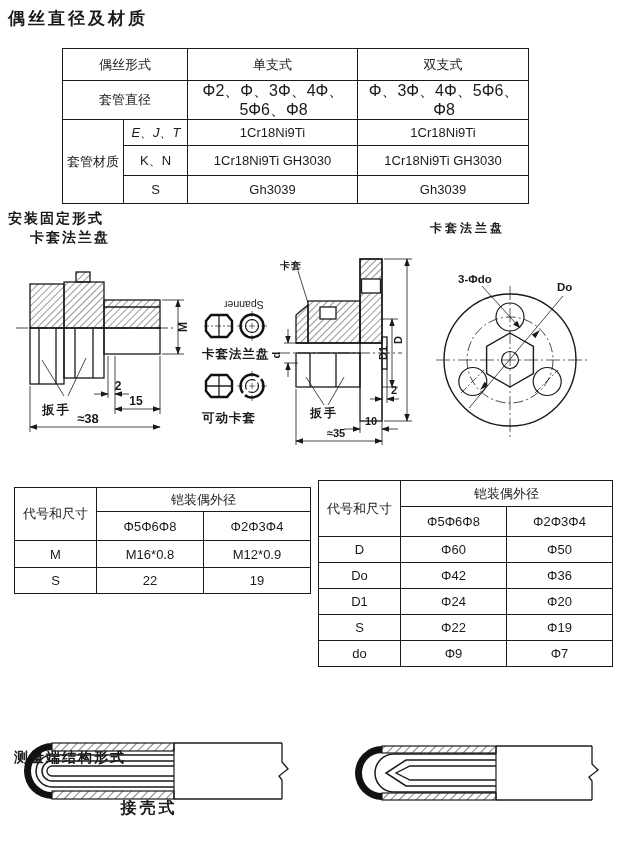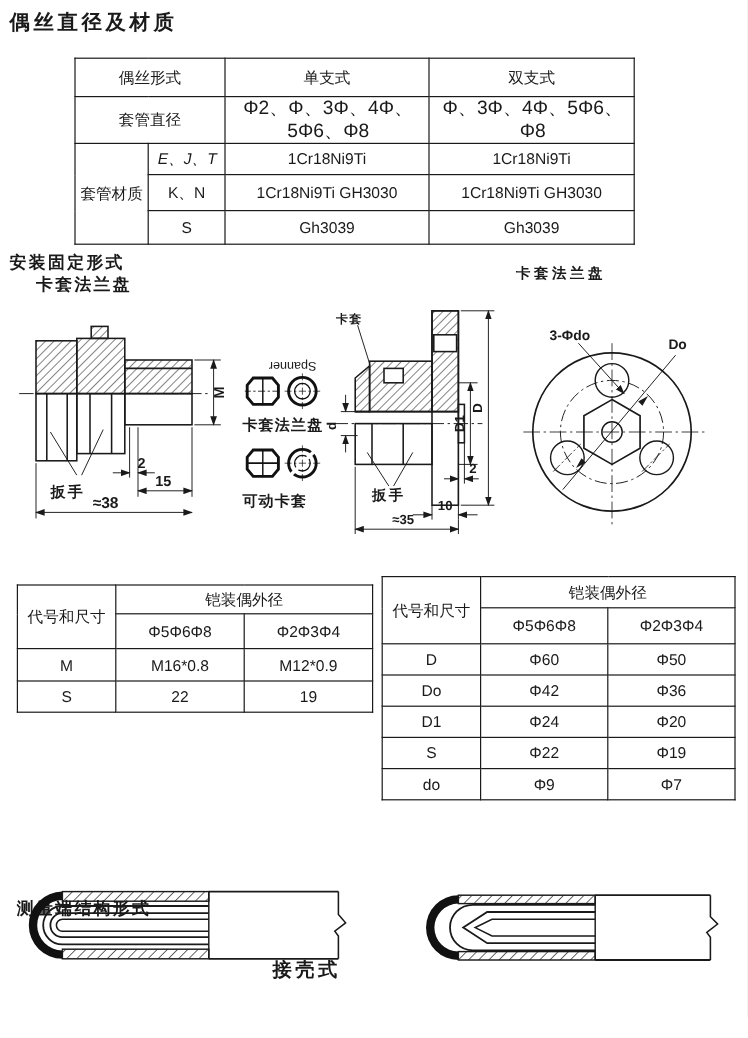--- a/index.html
+++ b/index.html
@@ -6,21 +6,21 @@
   #canvas {
     position:relative; width:623px; height:865px; margin:0 auto;
     background:#ffffff; color:#1a1a1a;
     font-family:"Liberation Sans","DejaVu Sans",sans-serif;
     overflow:hidden;
   }
   .abs { position:absolute; }
   .h1 { font-size:17px; font-weight:bold; letter-spacing:3px; }
   .h2 { font-size:14px; font-weight:bold; letter-spacing:2px; }
   .h3 { font-size:12px; font-weight:bold; letter-spacing:3px; }
-  .caption { font-size:16px; font-weight:bold; letter-spacing:3px; text-align:right; }
+  .caption { font-size:16px; font-weight:bold; letter-spacing:3px; text-align:center; }
   table { border-collapse:collapse; table-layout:fixed; }
   td {
     border:1.5px solid #1a1a1a; text-align:center; vertical-align:middle;
     padding:0 2px; font-size:13px; overflow:hidden;
   }
   .t-small { font-size:16px; line-height:1.2; text-align:center; padding-left:4px; }
   .t-left  { text-align:center; padding-left:3px;font-style:italic; }
   .legend-label { font-size:12.5px; font-weight:bold; letter-spacing:1px; }
   .spanner { font-size:10.5px; transform:rotate(180deg); display:inline-block; }
   svg text { font-family:"Liberation Sans","DejaVu Sans",sans-serif; fill:#1a1a1a; }

